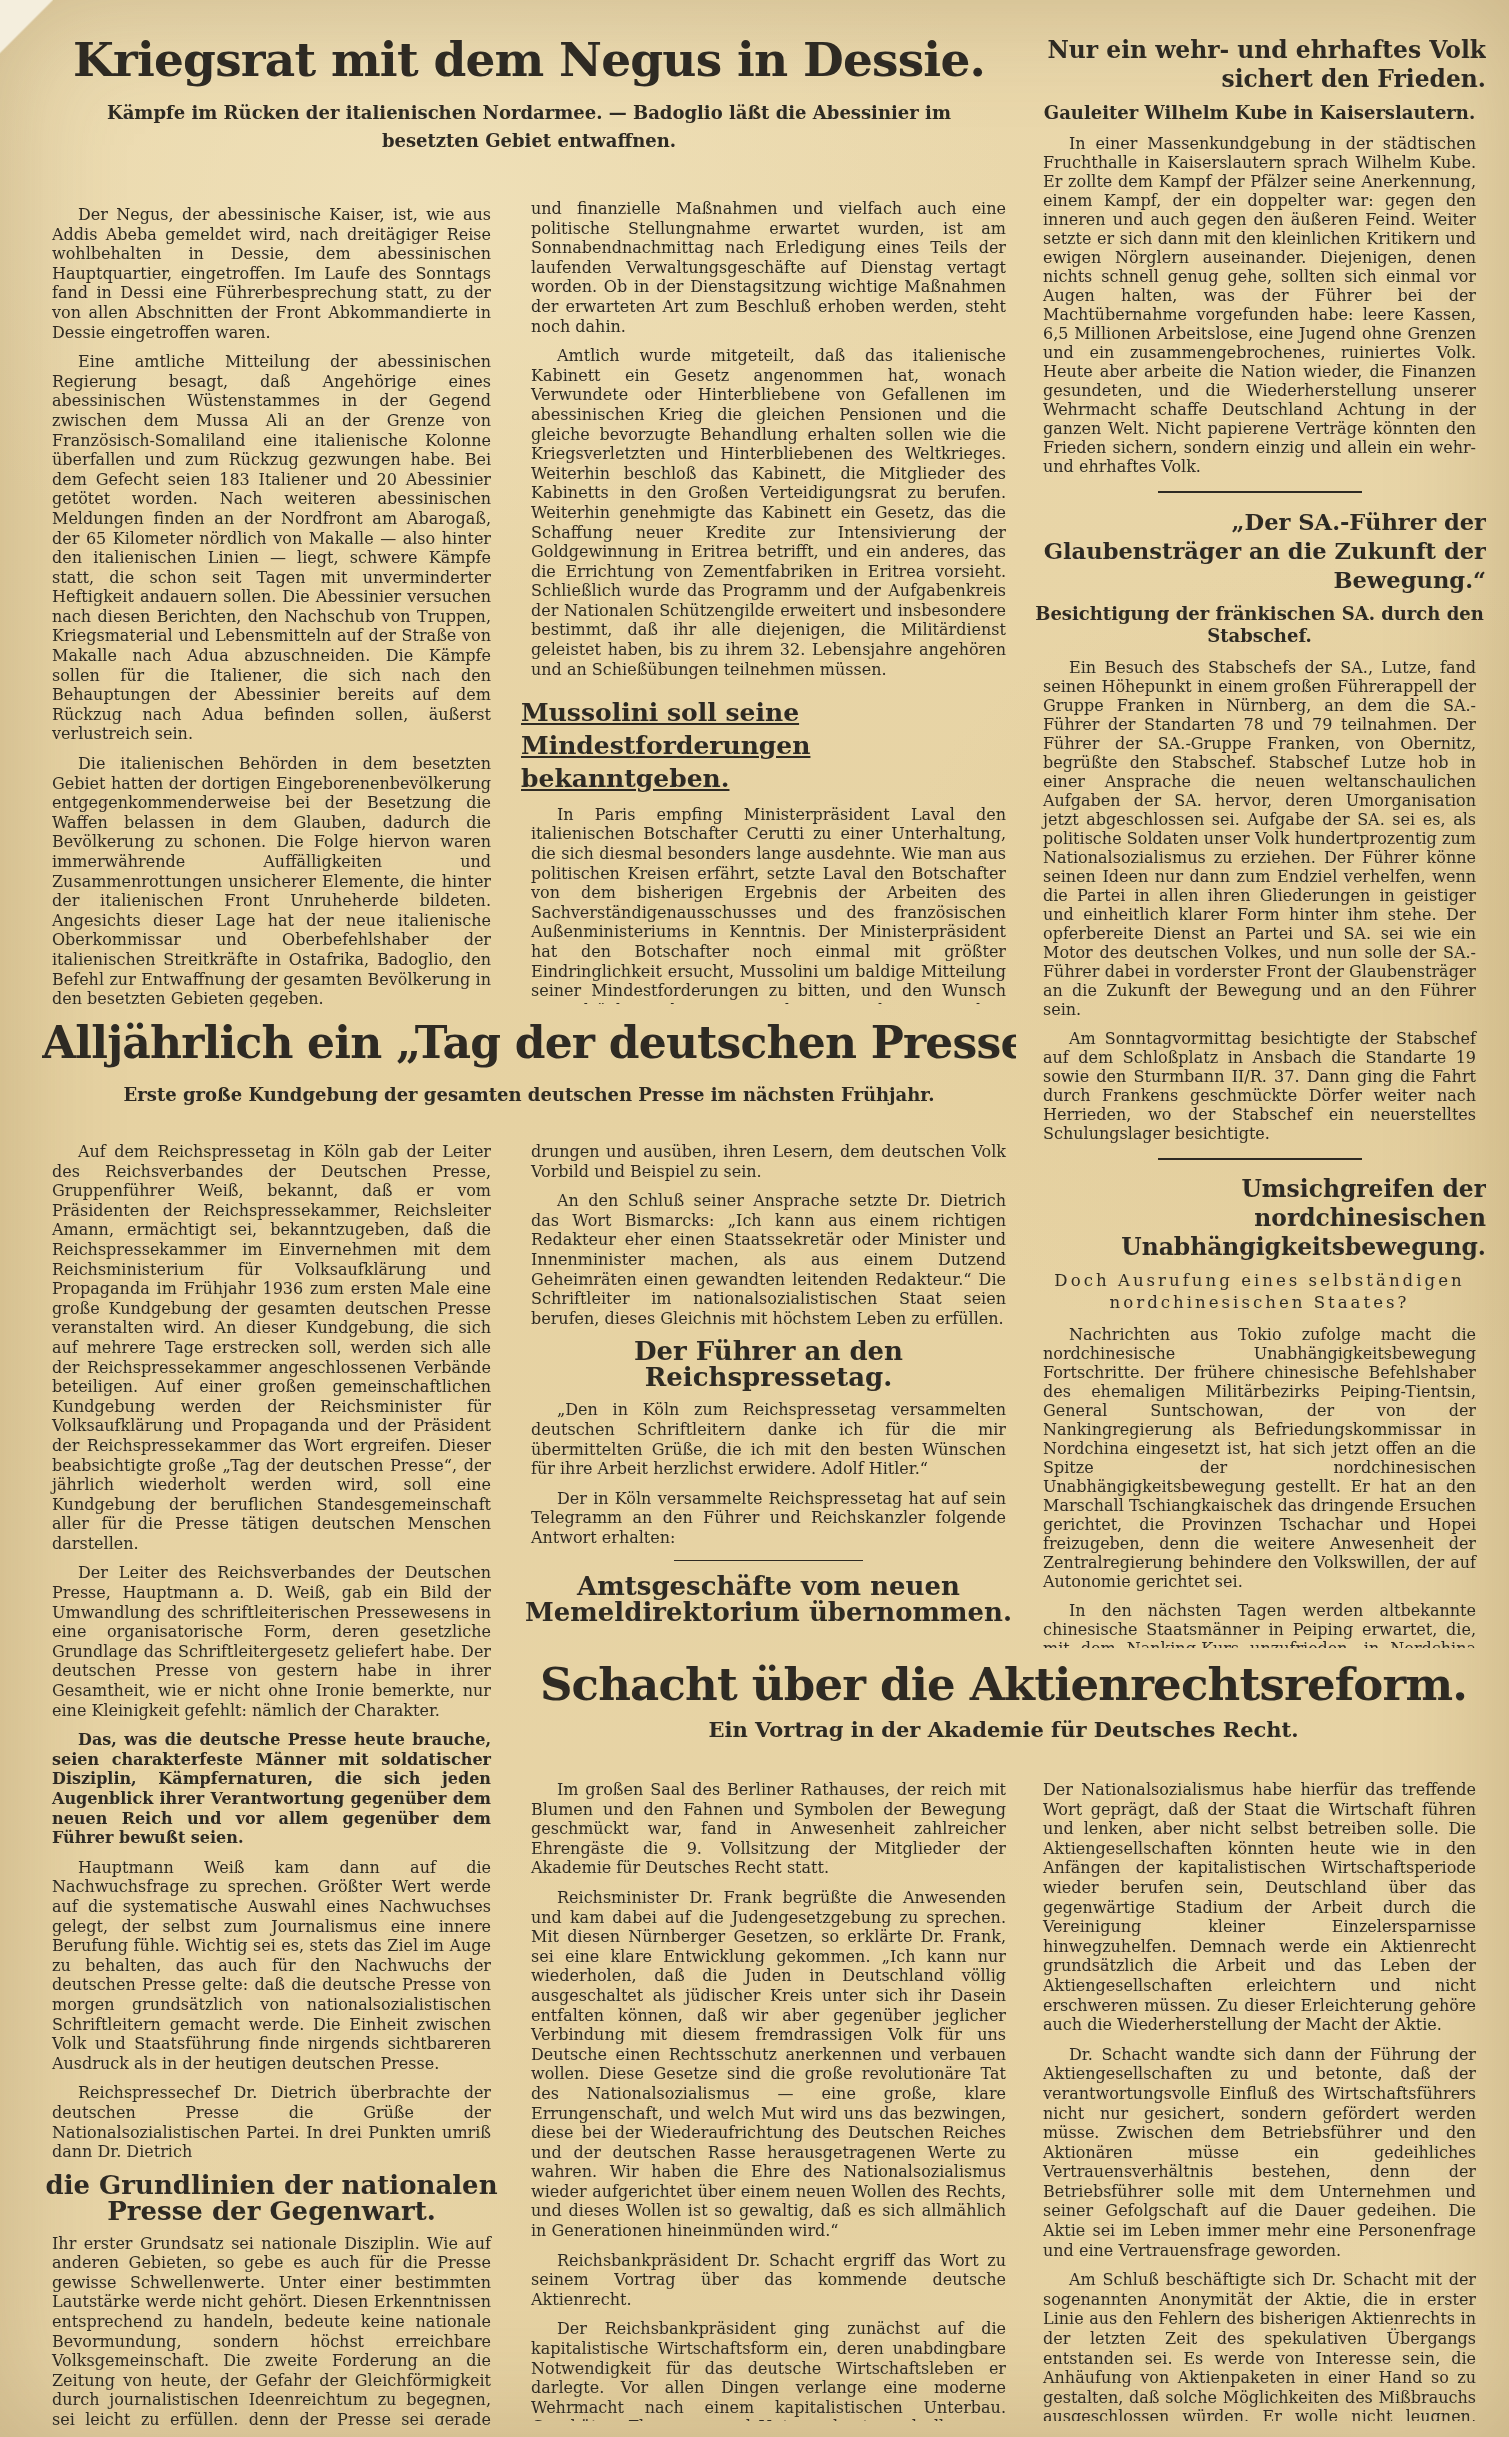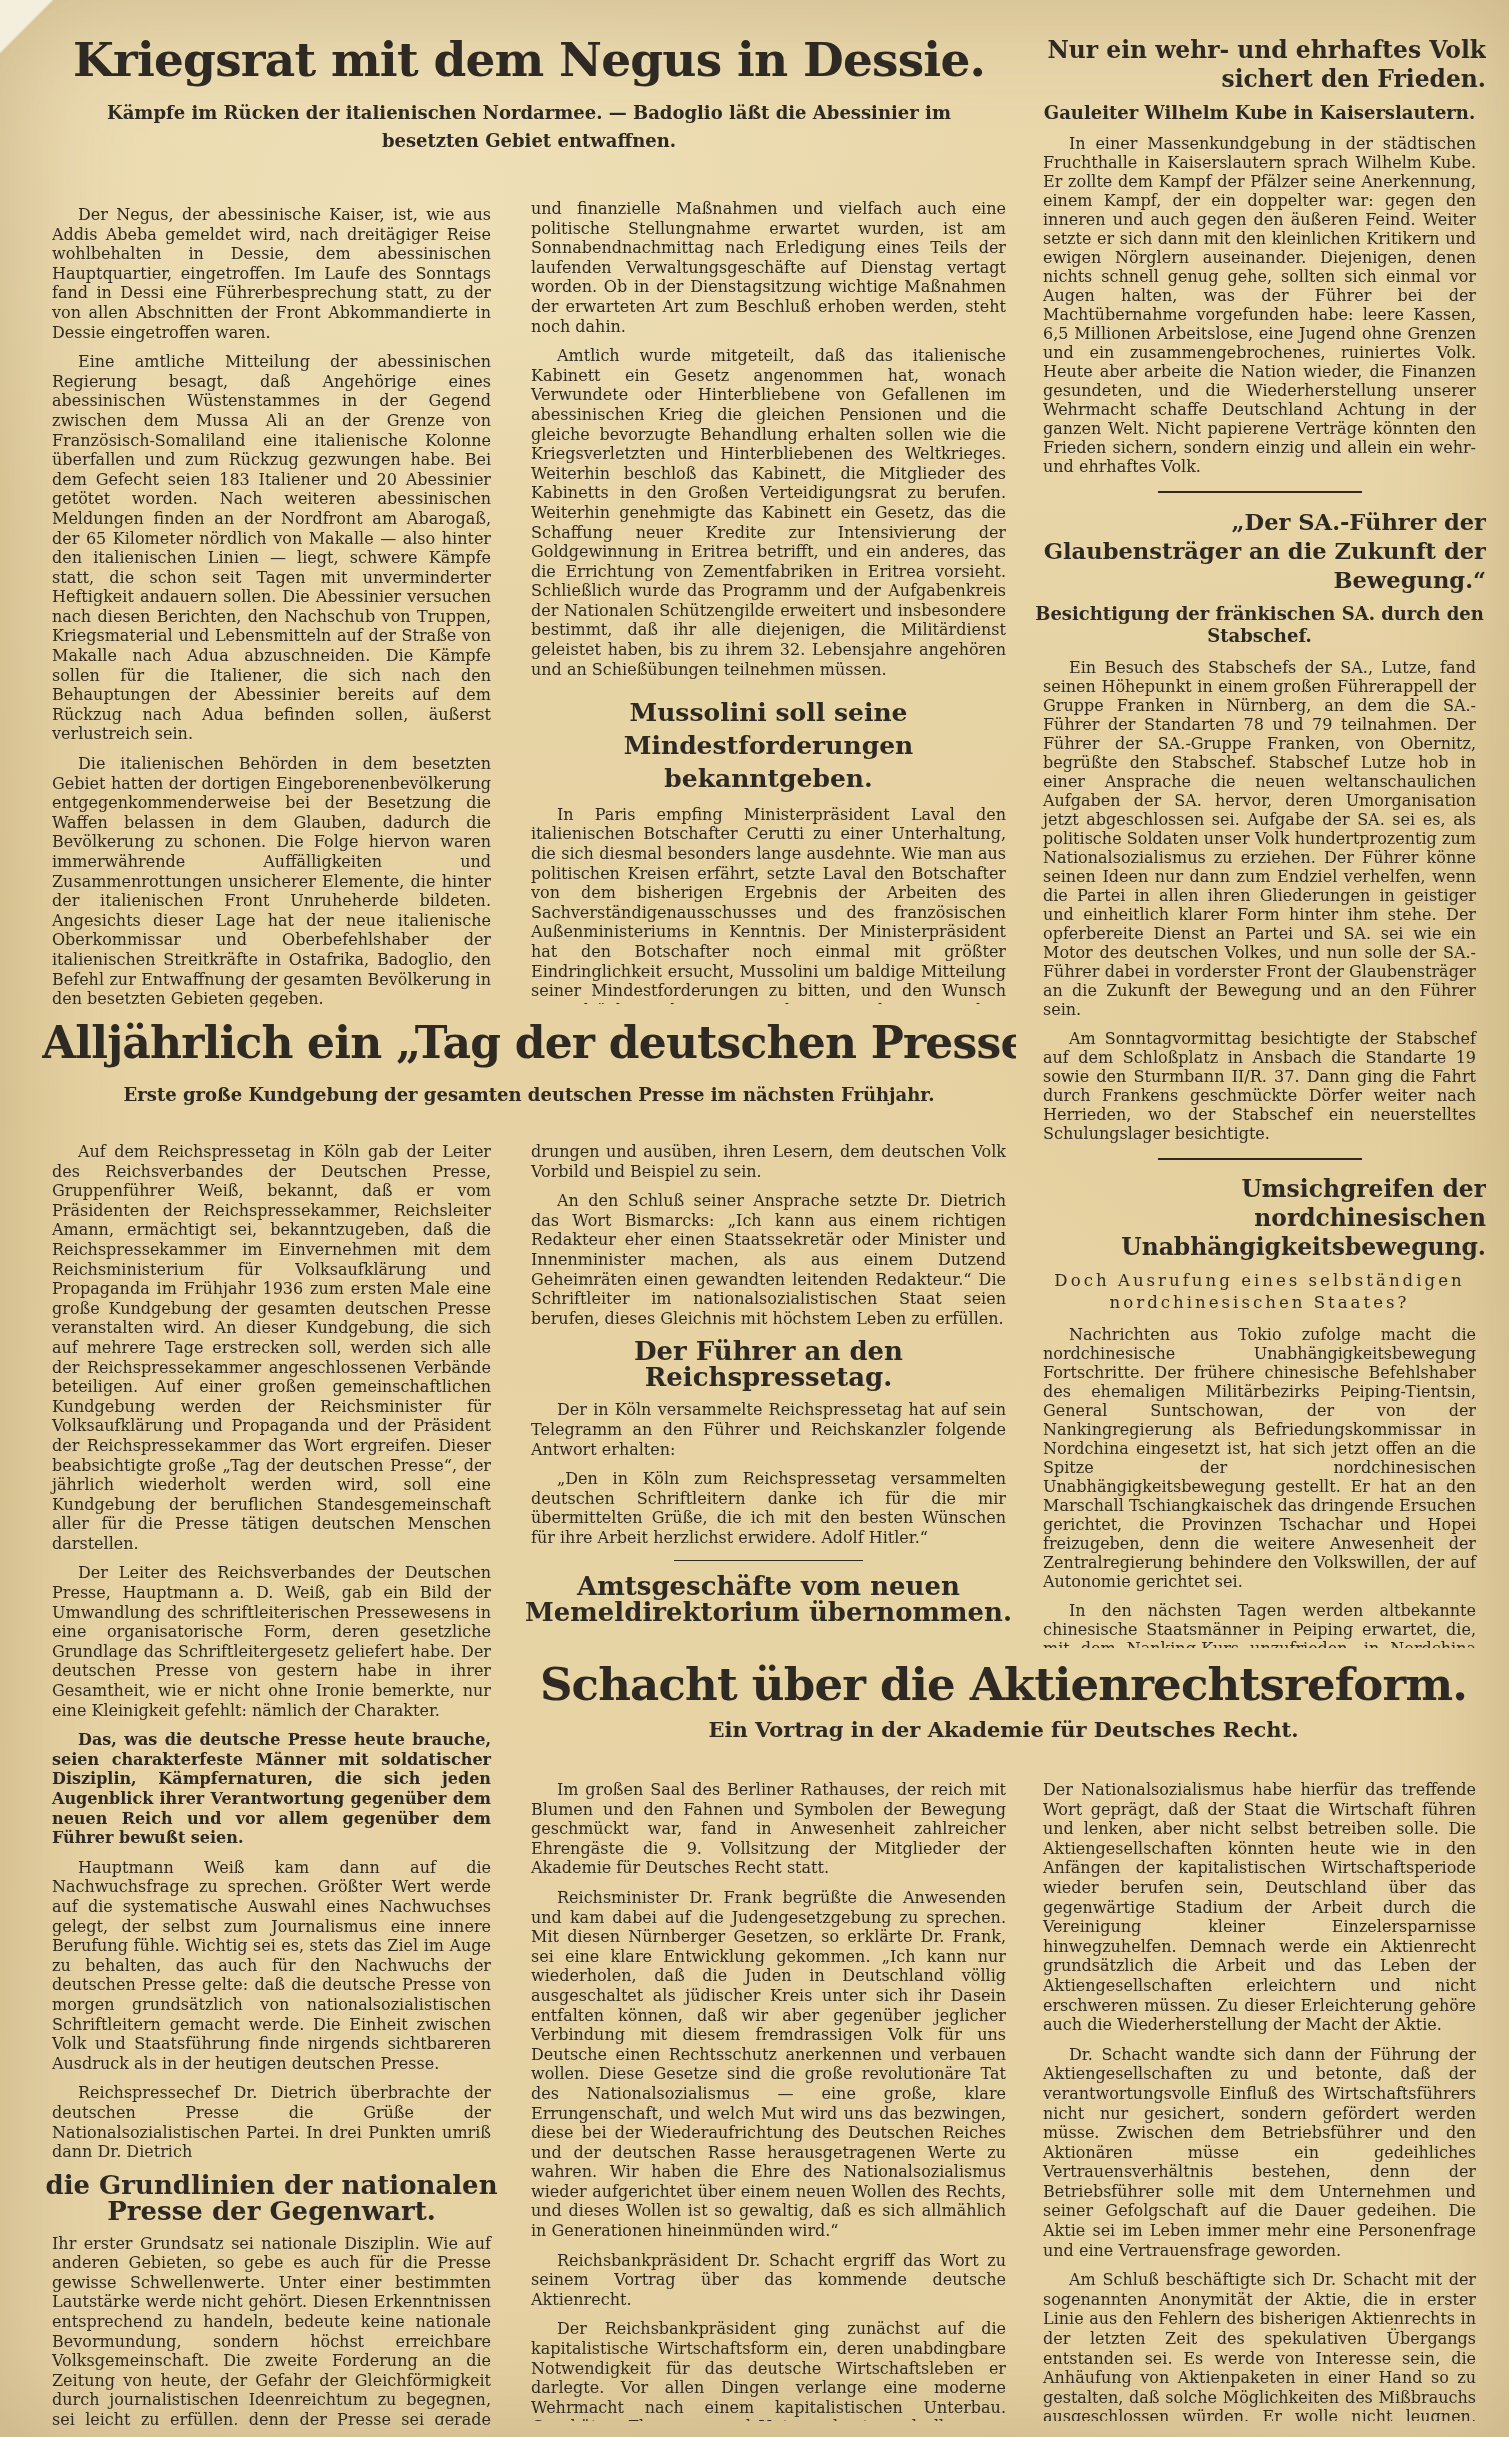--- a/index.html
+++ b/index.html
@@ -20,22 +20,22 @@
   .abs{ position:absolute; overflow:hidden; }
   
   .h-main{ margin:0; font-weight:bold; text-align:center; letter-spacing:-0.8px;
     font-size:47px; line-height:56px; }
   .h-main.xl{ font-size:44px; line-height:65px; white-space:nowrap; }
   .deck{ margin:10.6px 0 0; font-weight:bold; text-align:center;
     font-size:18px; line-height:28px; }
   .h-col{ margin:0 0 7.5px; font-weight:bold; text-align:right;
     font-size:23.4px; line-height:29px; }
   .h-col.sa{ font-size:22.6px; }
-  .h-mid{ margin:16.6px 0 9px; font-weight:bold; text-align:center;
-    font-size:27px; line-height:33px; }
+  .h-mid{ margin:16.6px 0 9px; font-weight:bold; 
+    font-size:27px; line-height:33px;text-decoration:underline; }
   .h-sub{ margin:0 0 9px; font-weight:bold; text-align:center;
     font-size:18px; line-height:22.6px; }
   .h-sub.spaced{ font-weight:normal; letter-spacing:3px; font-size:16.6px; }
   .h-inline{ margin:7.5px 0 6px; font-weight:bold; text-align:center;
     font-size:26px; line-height:26px; }
   
   .colbody p{ margin:10px; font-size:16px; line-height:19.6px;
     text-align:justify; text-indent:26px; }
   .colbody p.noindent{ text-indent:0; }
   .colbody p.bold{ font-weight:bold; }
@@ -114,22 +114,22 @@
     <p>Reichspressechef Dr. Dietrich überbrachte der deutschen Presse die Grüße der Nationalsozialistischen Partei. In drei Punkten umriß dann Dr. Dietrich</p>
     <h3 class="h-inline">die Grundlinien der nationalen Presse der Gegenwart.</h3>
     <p class="noindent" style="text-indent:0;">Ihr erster Grundsatz sei nationale Disziplin. Wie auf anderen Gebieten, so gebe es auch für die Presse gewisse Schwellenwerte. Unter einer bestimmten Lautstärke werde nicht gehört. Diesen Erkenntnissen entsprechend zu handeln, bedeute keine nationale Bevormundung, sondern höchst erreichbare Volksgemeinschaft. Die zweite Forderung an die Zeitung von heute, der Gefahr der Gleichförmigkeit durch journalistischen Ideenreichtum zu begegnen, sei leicht zu erfüllen, denn der Presse sei gerade heute so reiche Gelegenheit gegeben, dem deutschen Leserpublikum den Spiegel einer interessanten Welt zu zeigen. Als dritten Punkt behandelte Dr. Dietrich die Bedeutung der Persönlichkeit im deutschen Journalismus. Hier gebe es noch Lorbeeren zu holen! Dr. Dietrich bezeichnete als das Ziel der gesamten deutschen Presse</p>
 
   </section>
 
   <section class="abs colbody" style="left:521px; top:1132px; width:495px; height:504px;">
     <p class="noindent">drungen und ausüben, ihren Lesern, dem deutschen Volk Vorbild und Beispiel zu sein.</p>
     <p>An den Schluß seiner Ansprache setzte Dr. Dietrich das Wort Bismarcks: „Ich kann aus einem richtigen Redakteur eher einen Staatssekretär oder Minister und Innenminister machen, als aus einem Dutzend Geheimräten einen gewandten leitenden Redakteur.“ Die Schriftleiter im nationalsozialistischen Staat seien berufen, dieses Gleichnis mit höchstem Leben zu erfüllen.</p>
     <h3 class="h-inline">Der Führer an den Reichspressetag.</h3>
+    <p>„Den in Köln zum Reichspressetag versammelten deutschen Schriftleitern danke ich für die mir übermittelten Grüße, die ich mit den besten Wünschen für ihre Arbeit herzlichst erwidere. Adolf Hitler.“</p>
     <p>Der in Köln versammelte Reichspressetag hat auf sein Telegramm an den Führer und Reichskanzler folgende Antwort erhalten:</p>
-    <p>„Den in Köln zum Reichspressetag versammelten deutschen Schriftleitern danke ich für die mir übermittelten Grüße, die ich mit den besten Wünschen für ihre Arbeit herzlichst erwidere. Adolf Hitler.“</p>
     <div class="rule-tiny"></div>
     <h3 class="h-inline">Amtsgeschäfte vom neuen Memeldirektorium übernommen.</h3>
     <p>Das neue Direktorium hat sich, wie aus Memel gemeldet wird, dem Gouverneur des Memelgebiets vorgestellt. Anschließend daran übernahm das neue Direktorium im Beisein des Gouverneurs und der Beamtenschaft des Direktoriums die Amtsgeschäfte.</p>
   </section>
 
   <section class="abs" style="left:528px; top:1658px; width:951px; height:104px;">
     <h1 class="h-main" style="font-size:45px; line-height:53px;">Schacht über die Aktienrechtsreform.</h1>
     <p class="deck" style="margin-top:4.5px; font-size:21px;">Ein Vortrag in der Akademie für Deutsches Recht.</p>
   </section>
 

